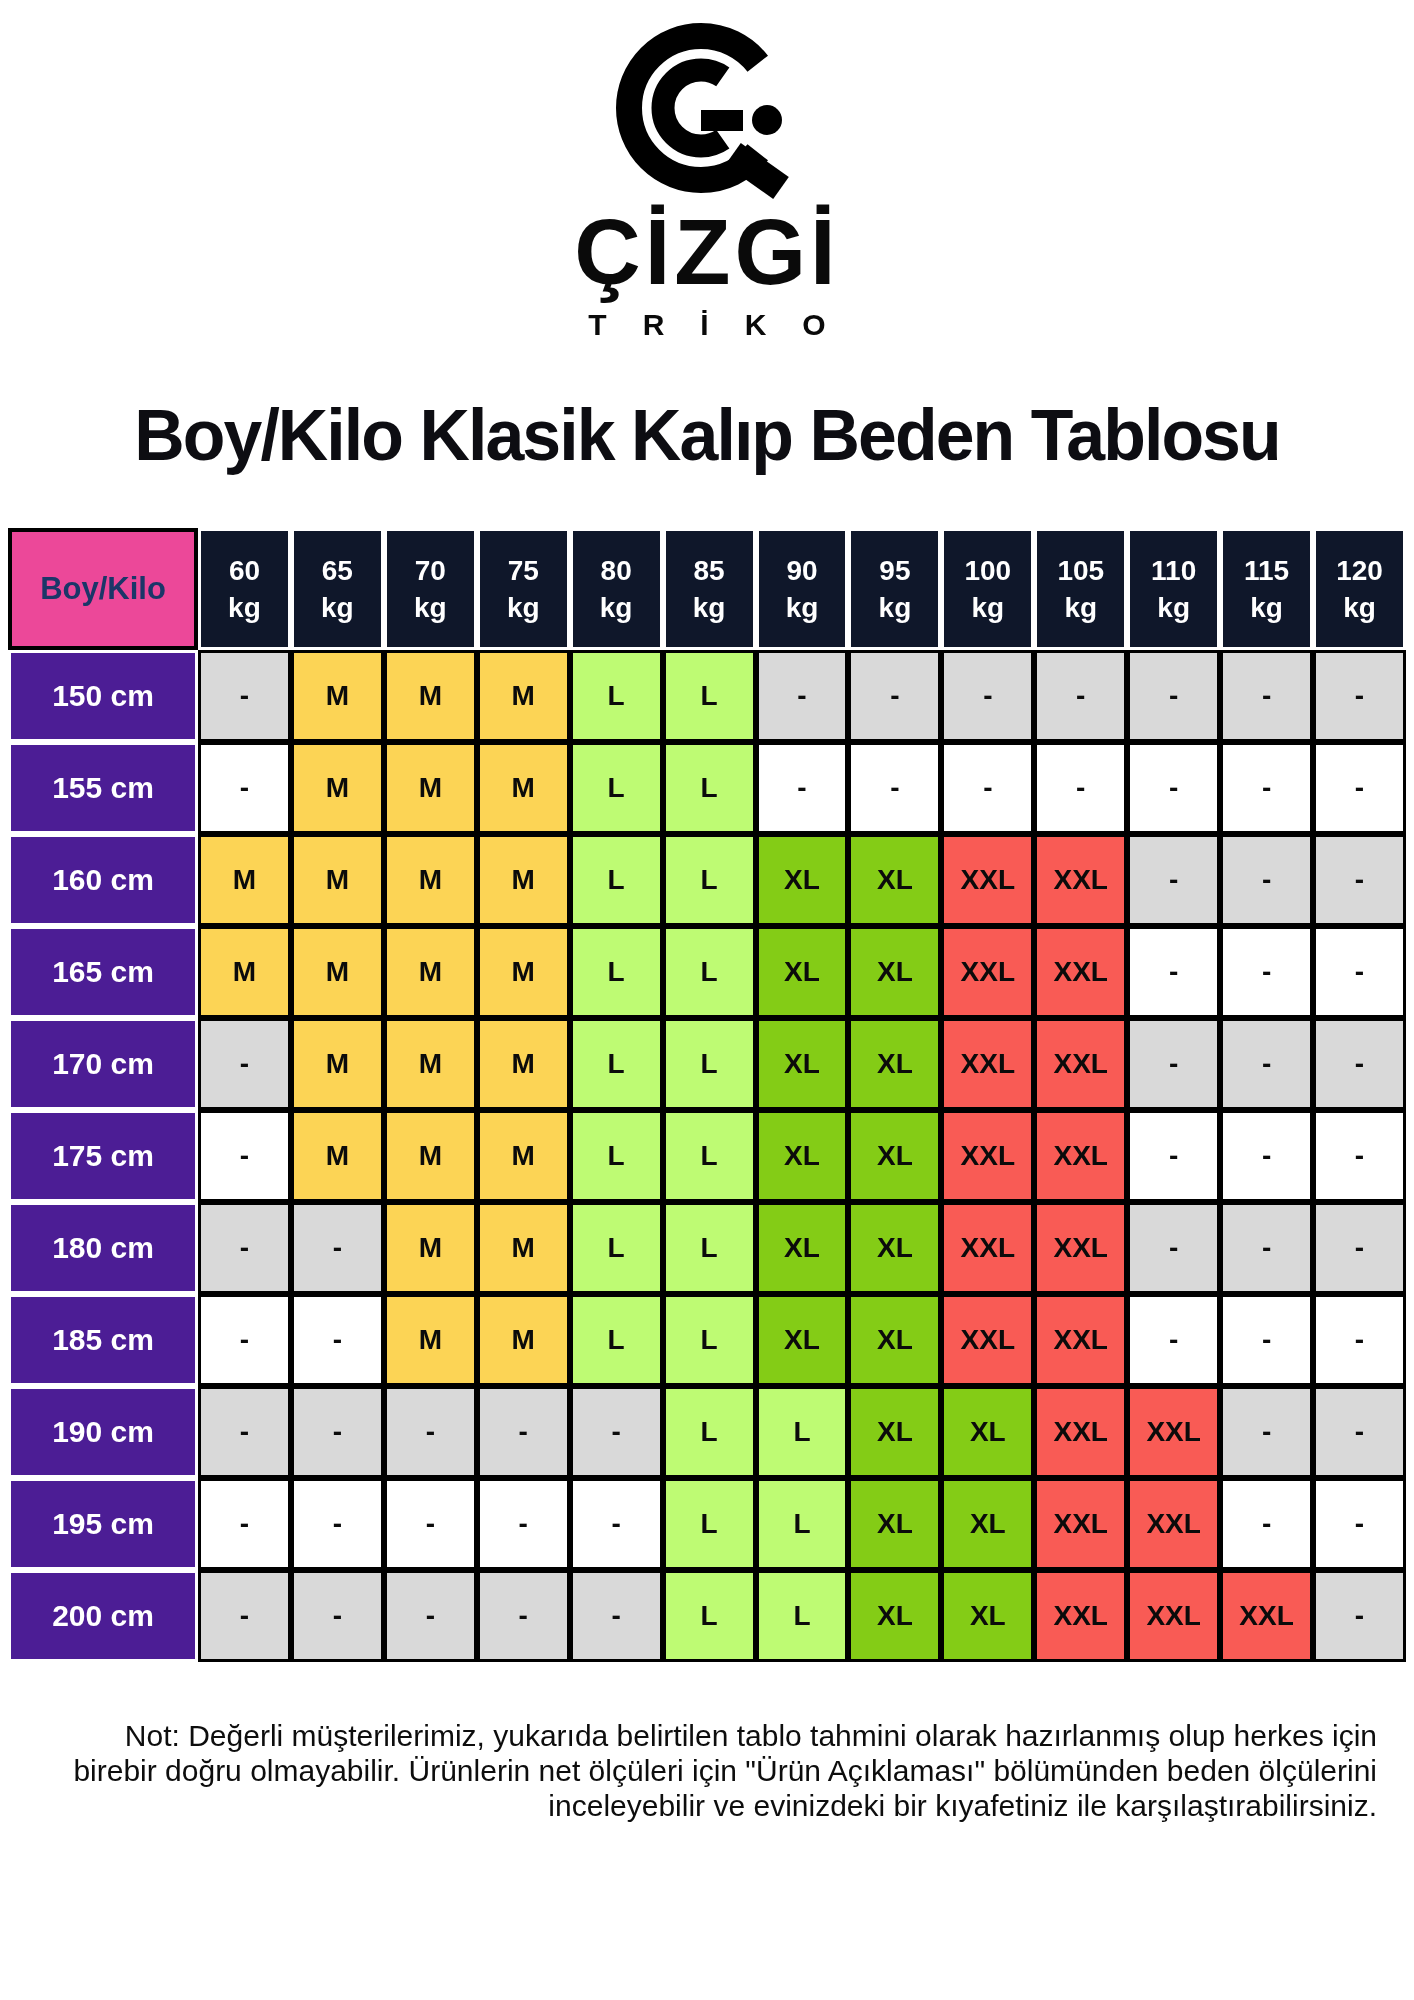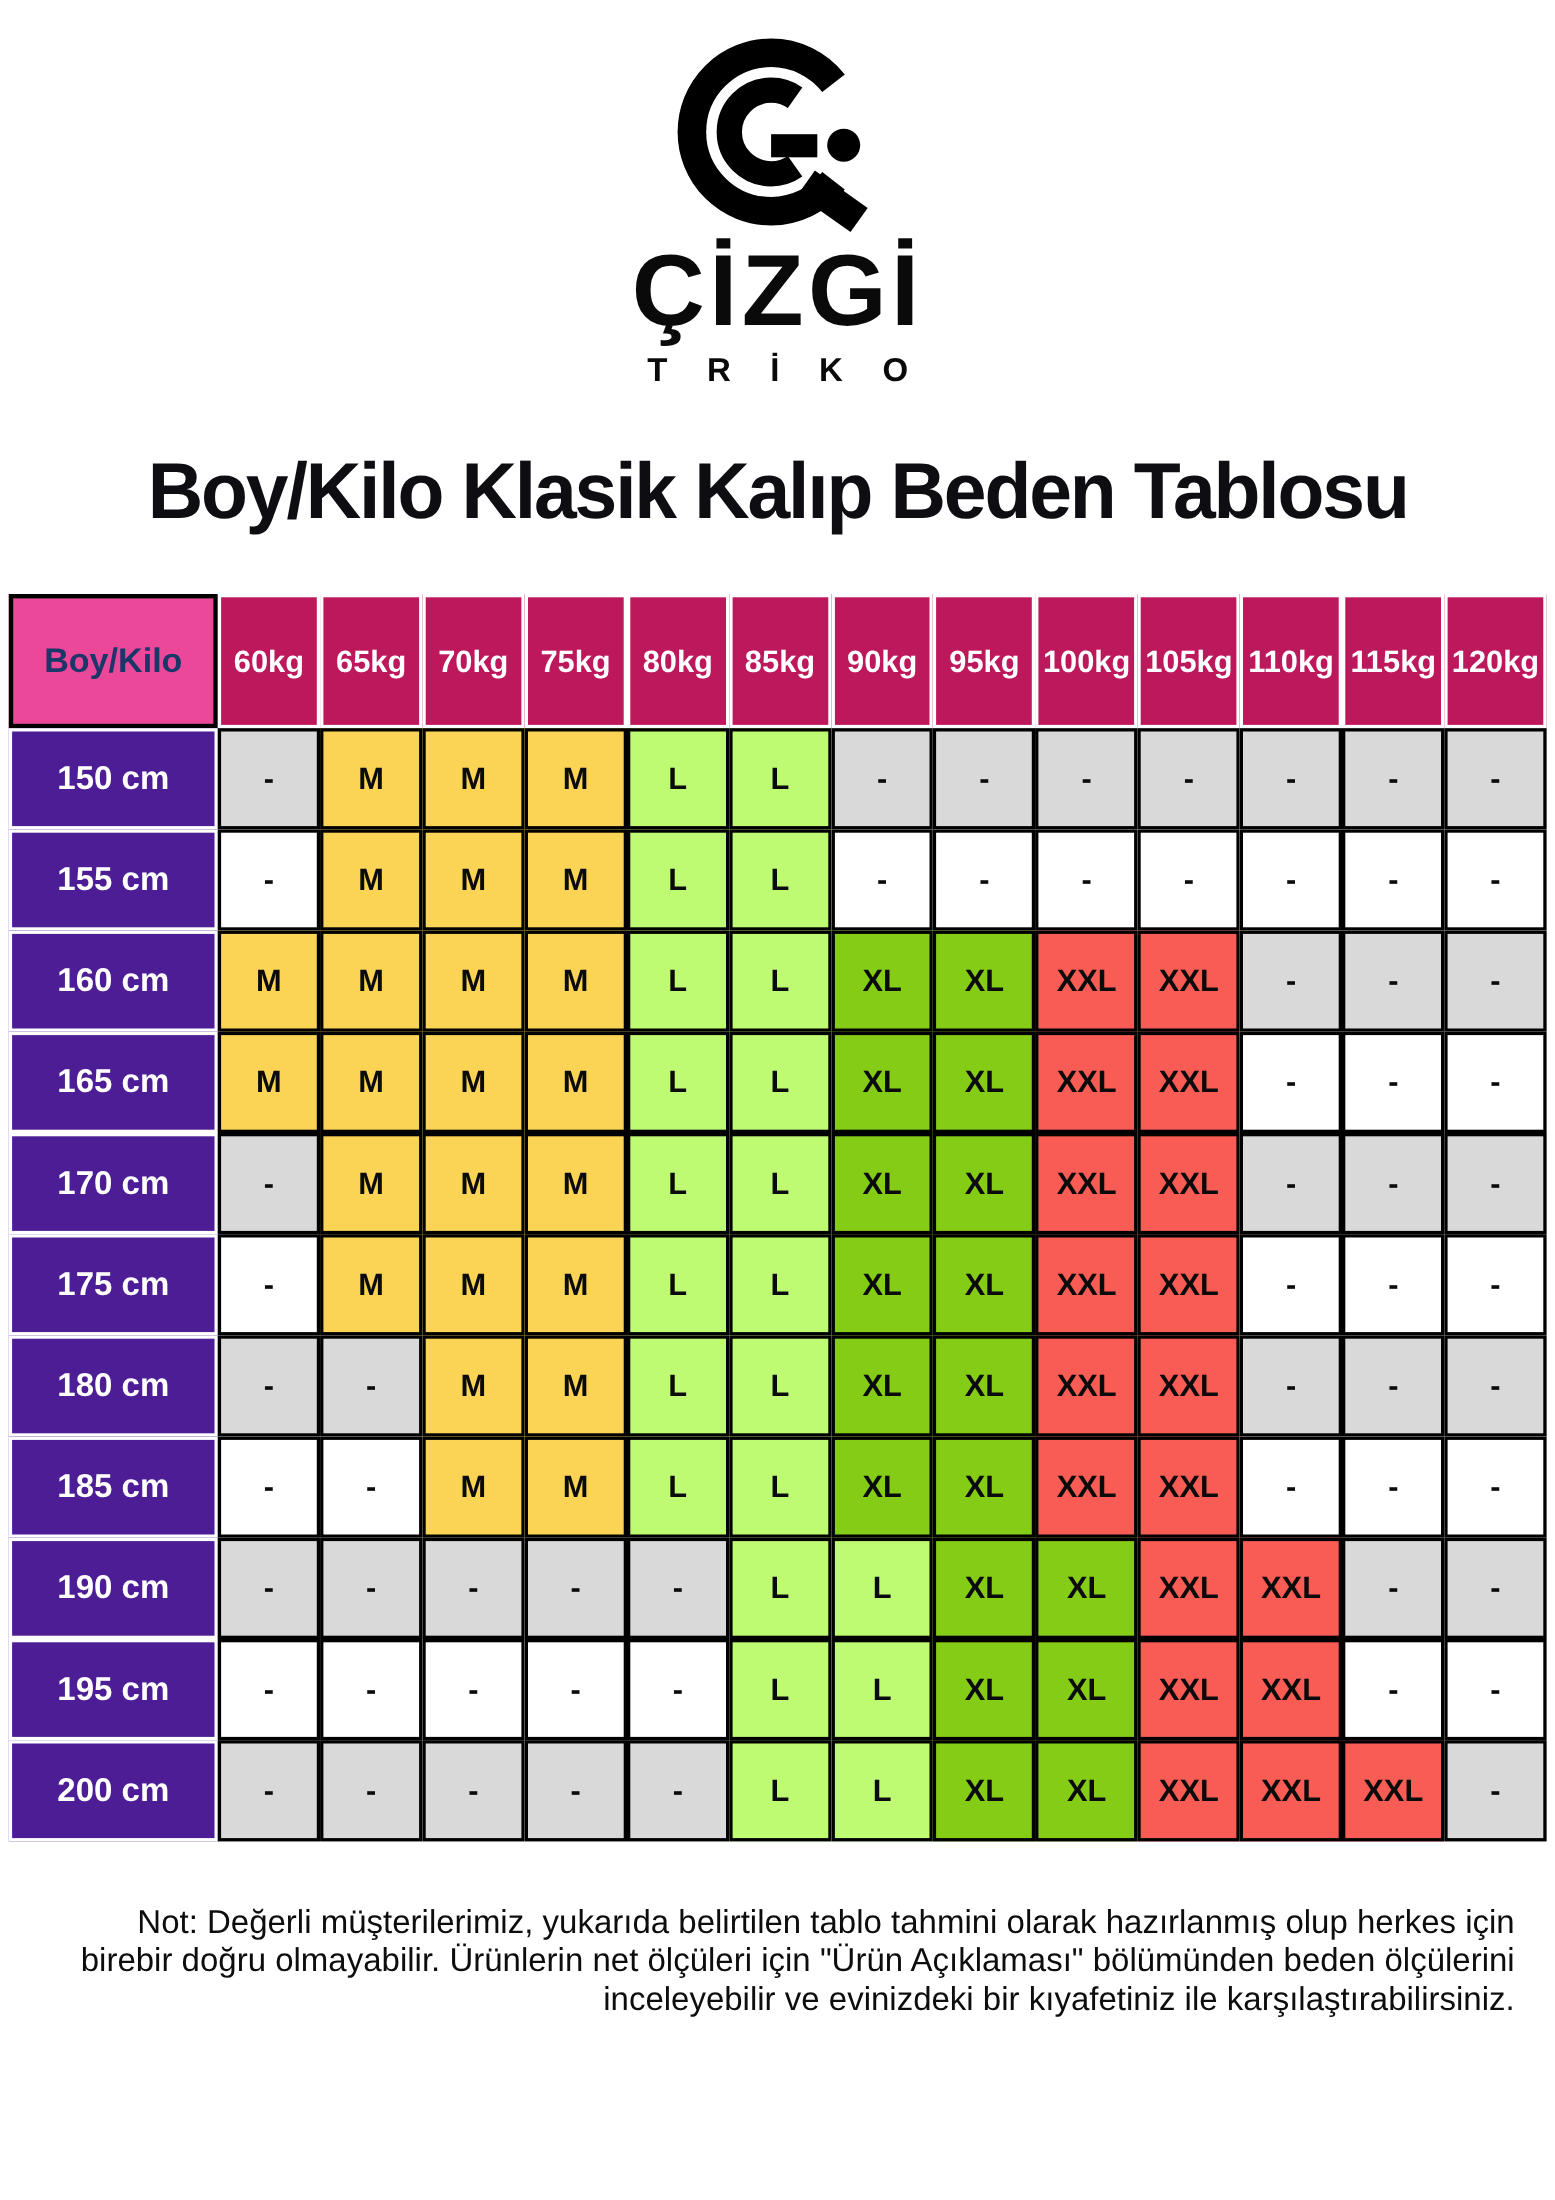--- a/index.html
+++ b/index.html
@@ -4,21 +4,21 @@
 <title>Beden Tablosu</title>
 <style>
   html,body{margin:0;padding:0;background:#fff;}
   body{
     width:1414px;height:2000px;
     font-family:"Liberation Sans", sans-serif;
     color:#111;
     overflow:hidden;
   }
   .logo-wrap{
-    padding-top:28px;
+    padding-top:16px;
     display:flex;flex-direction:column;align-items:center;
   }
   .logo-mark{display:block;}
   .brand-name{
     font-size:92px;font-weight:bold;color:#0a0a0a;
     letter-spacing:4px;line-height:1.0;margin-top:2px;
   }
   .brand-sub{
     font-size:30px;font-weight:bold;color:#0a0a0a;
     letter-spacing:36px;padding-left:36px;margin-top:10px;
@@ -40,23 +40,23 @@
   #size-grid > div{
     box-sizing:border-box;
     display:flex;align-items:center;justify-content:center;
     font-weight:bold;
   }
   .corner-cell{
     background:#ec4899;border:4px solid #000;
     color:#1B3668;font-size:31px;
   }
   .h-cell{
-    background:#be185d;color:#fff;
+    background:#0f172a;color:#fff;
     border:3px solid #fff;
-    flex-direction:row;
+    flex-direction:column;
     font-size:28px;line-height:37px;
   }
   .r-cell{
     background:#4c1d95;color:#fff;
     border:3px solid #fff;
     font-size:30px;
   }
   .cell{
     border:3px solid #000;
     font-size:28px;color:#0b0b0b;

